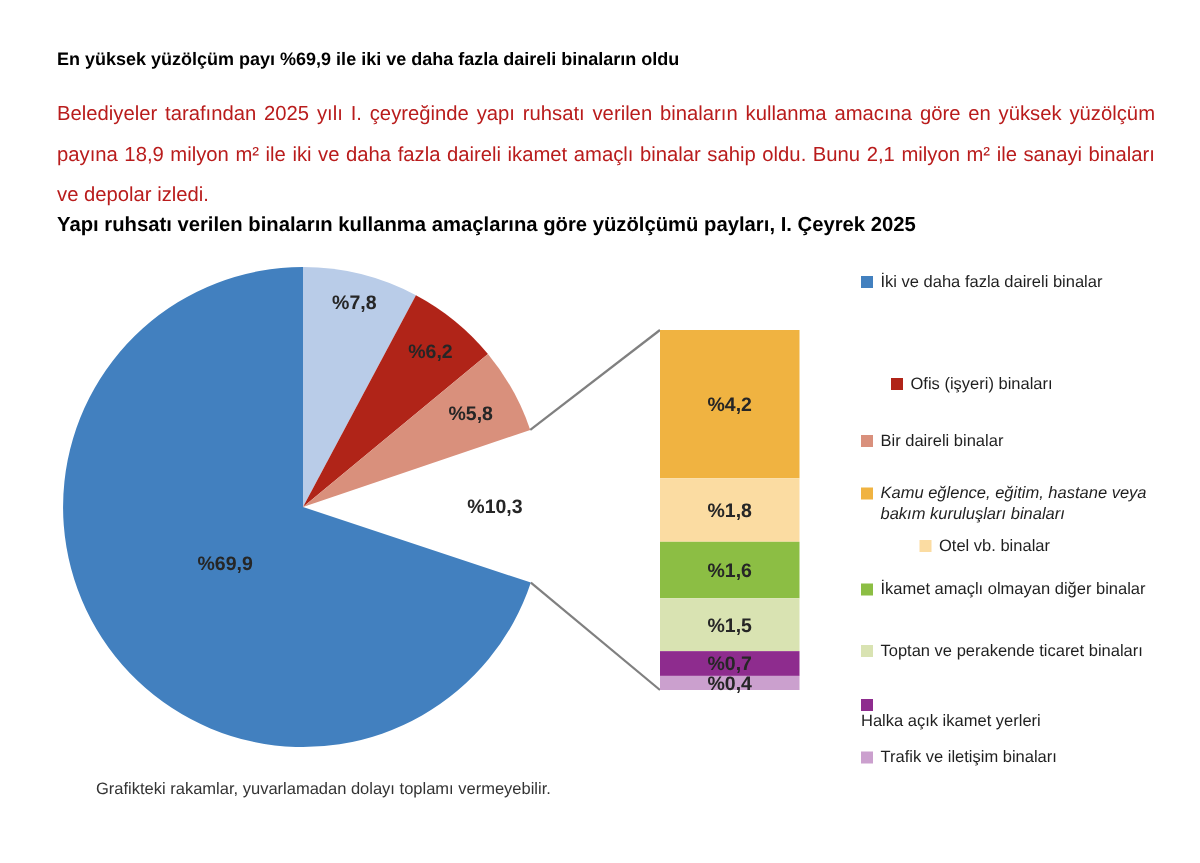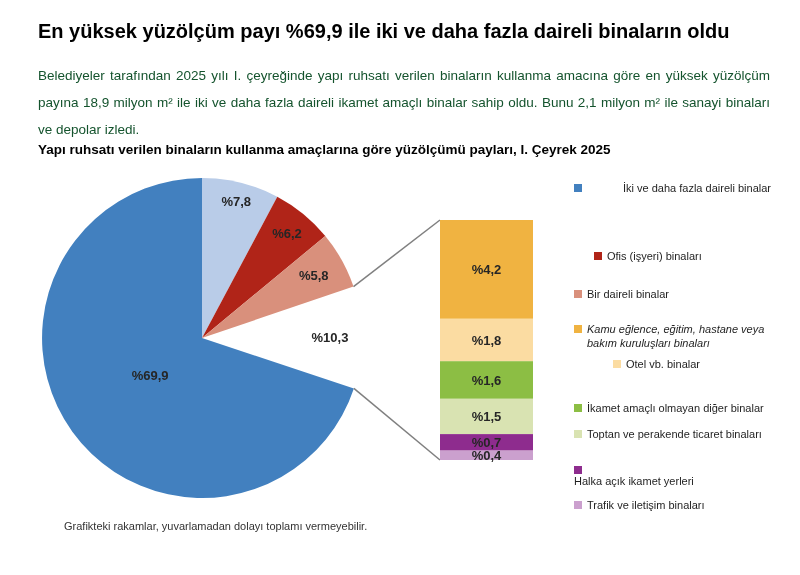--- a/index.html
+++ b/index.html
@@ -4,26 +4,26 @@
 <style>
   html,body{margin:0;padding:0;background:#ffffff;}
   #page{
     position:relative;
     width:800px;height:575px;
     background:#ffffff;
     font-family:"Liberation Sans",sans-serif;
     overflow:hidden;
   }
   #main-title{
-    position:absolute;left:38px;top:20px;width:740px;
-    margin:0;font-size:20px;font-weight:bold;color:#000000;
+    position:absolute;left:38px;top:32px;width:740px;
+    margin:0;font-size:12px;font-weight:bold;color:#000000;
   }
   #intro-paragraph{
     position:absolute;left:38px;top:62px;width:732px;
-    margin:0;font-size:13.5px;line-height:27px;color:#14532d;
+    margin:0;font-size:13.5px;line-height:27px;color:#b91c1c;
     text-align:justify;
   }
   #chart-title{
     position:absolute;left:38px;top:142px;width:740px;
     margin:0;font-size:13.5px;font-weight:bold;color:#000000;
   }
   #chart-svg{position:absolute;left:0;top:0;}
   .chart-label{
     font-family:"Liberation Sans",sans-serif;
     font-size:13px;font-weight:bold;fill:#262626;
@@ -71,41 +71,41 @@
       <text x="150.1" y="375.5" text-anchor="middle" dominant-baseline="central" class="chart-label">%69,9</text>
       <text x="486.5" y="269.4" text-anchor="middle" dominant-baseline="central" class="chart-label">%4,2</text>
       <text x="486.5" y="340.0" text-anchor="middle" dominant-baseline="central" class="chart-label">%1,8</text>
       <text x="486.5" y="380.0" text-anchor="middle" dominant-baseline="central" class="chart-label">%1,6</text>
       <text x="486.5" y="416.5" text-anchor="middle" dominant-baseline="central" class="chart-label">%1,5</text>
       <text x="486.5" y="442.4" text-anchor="middle" dominant-baseline="central" class="chart-label">%0,7</text>
       <text x="486.5" y="455.3" text-anchor="middle" dominant-baseline="central" class="chart-label">%0,4</text>
     </svg>
 
   <div id="legend">
-      <div class="legend-row" style="top: 181px; gap: 36px;">
+      <div class="legend-row" style="top: 181px;">
         <span class="swatch" style="background: rgb(66, 128, 191);"></span>
         <span class="legend-label">İki ve daha fazla daireli binalar</span>
       </div>
       <div class="legend-row" style="top: 249px; margin-left: 20px;">
         <span class="swatch" style="background: rgb(176, 36, 24);"></span>
         <span class="legend-label">Ofis (işyeri) binaları</span>
       </div>
       <div class="legend-row" style="top: 286.6px;">
         <span class="swatch" style="background: rgb(217, 144, 124);"></span>
         <span class="legend-label">Bir daireli binalar</span>
       </div>
       <div class="legend-row" style="top: 321.8px; font-style: italic;">
         <span class="swatch" style="background: rgb(240, 179, 65);"></span>
         <span class="legend-label">Kamu eğlence, eğitim, hastane veya bakım kuruluşları binaları</span>
       </div>
       <div class="legend-row" style="top: 357px; padding-left: 39px;">
         <span class="swatch" style="background: rgb(251, 220, 162);"></span>
         <span class="legend-label">Otel vb. binalar</span>
       </div>
-      <div class="legend-row" style="top: 401px;">
+      <div class="legend-row" style="top: 386px;">
         <span class="swatch" style="background: rgb(140, 190, 68);"></span>
         <span class="legend-label">İkamet amaçlı olmayan diğer binalar</span>
       </div>
       <div class="legend-row" style="top: 427.4px;">
         <span class="swatch" style="background: rgb(217, 227, 178);"></span>
         <span class="legend-label">Toptan ve perakende ticaret binaları</span>
       </div>
       <div class="legend-row" style="top: 462.6px; flex-direction: column;">
         <span class="swatch" style="background: rgb(142, 44, 142);"></span>
         <span class="legend-label">Halka açık ikamet yerleri</span>

